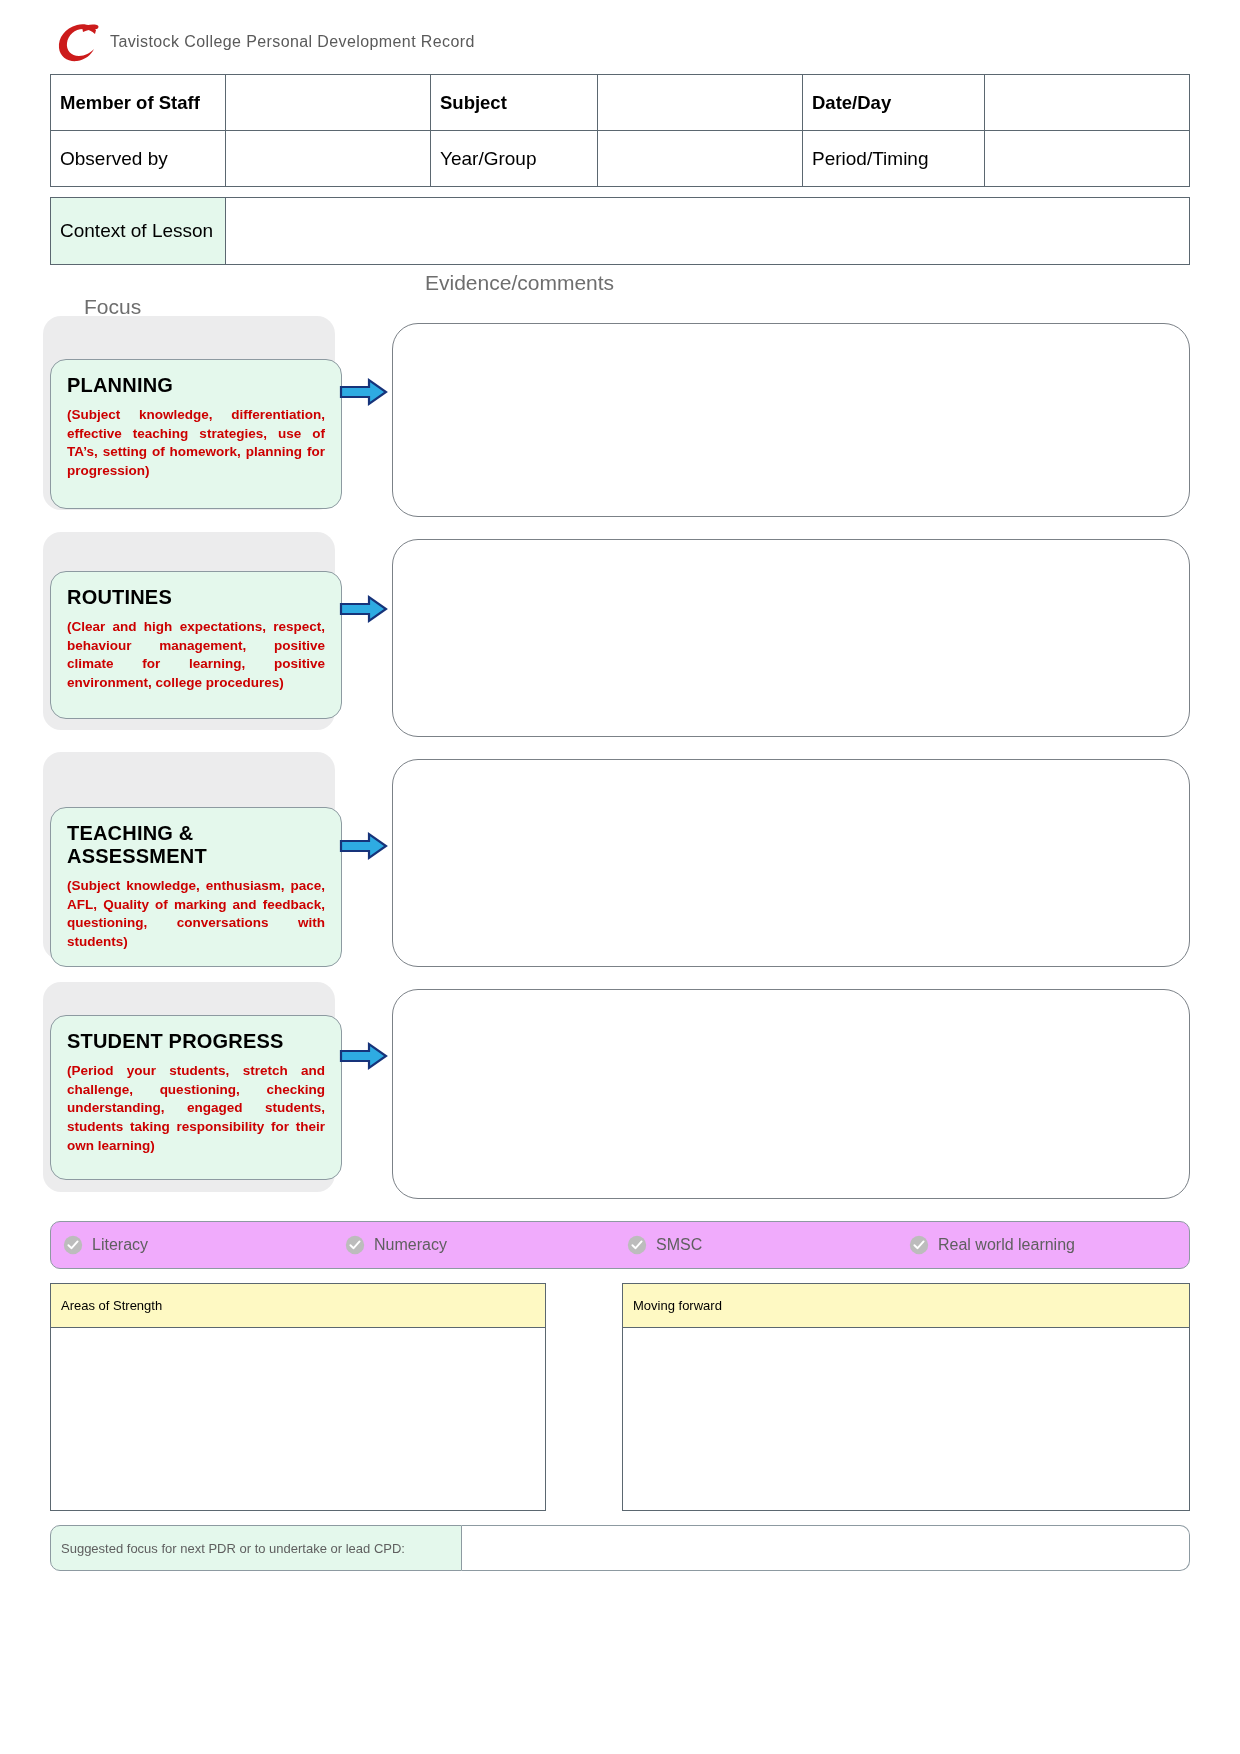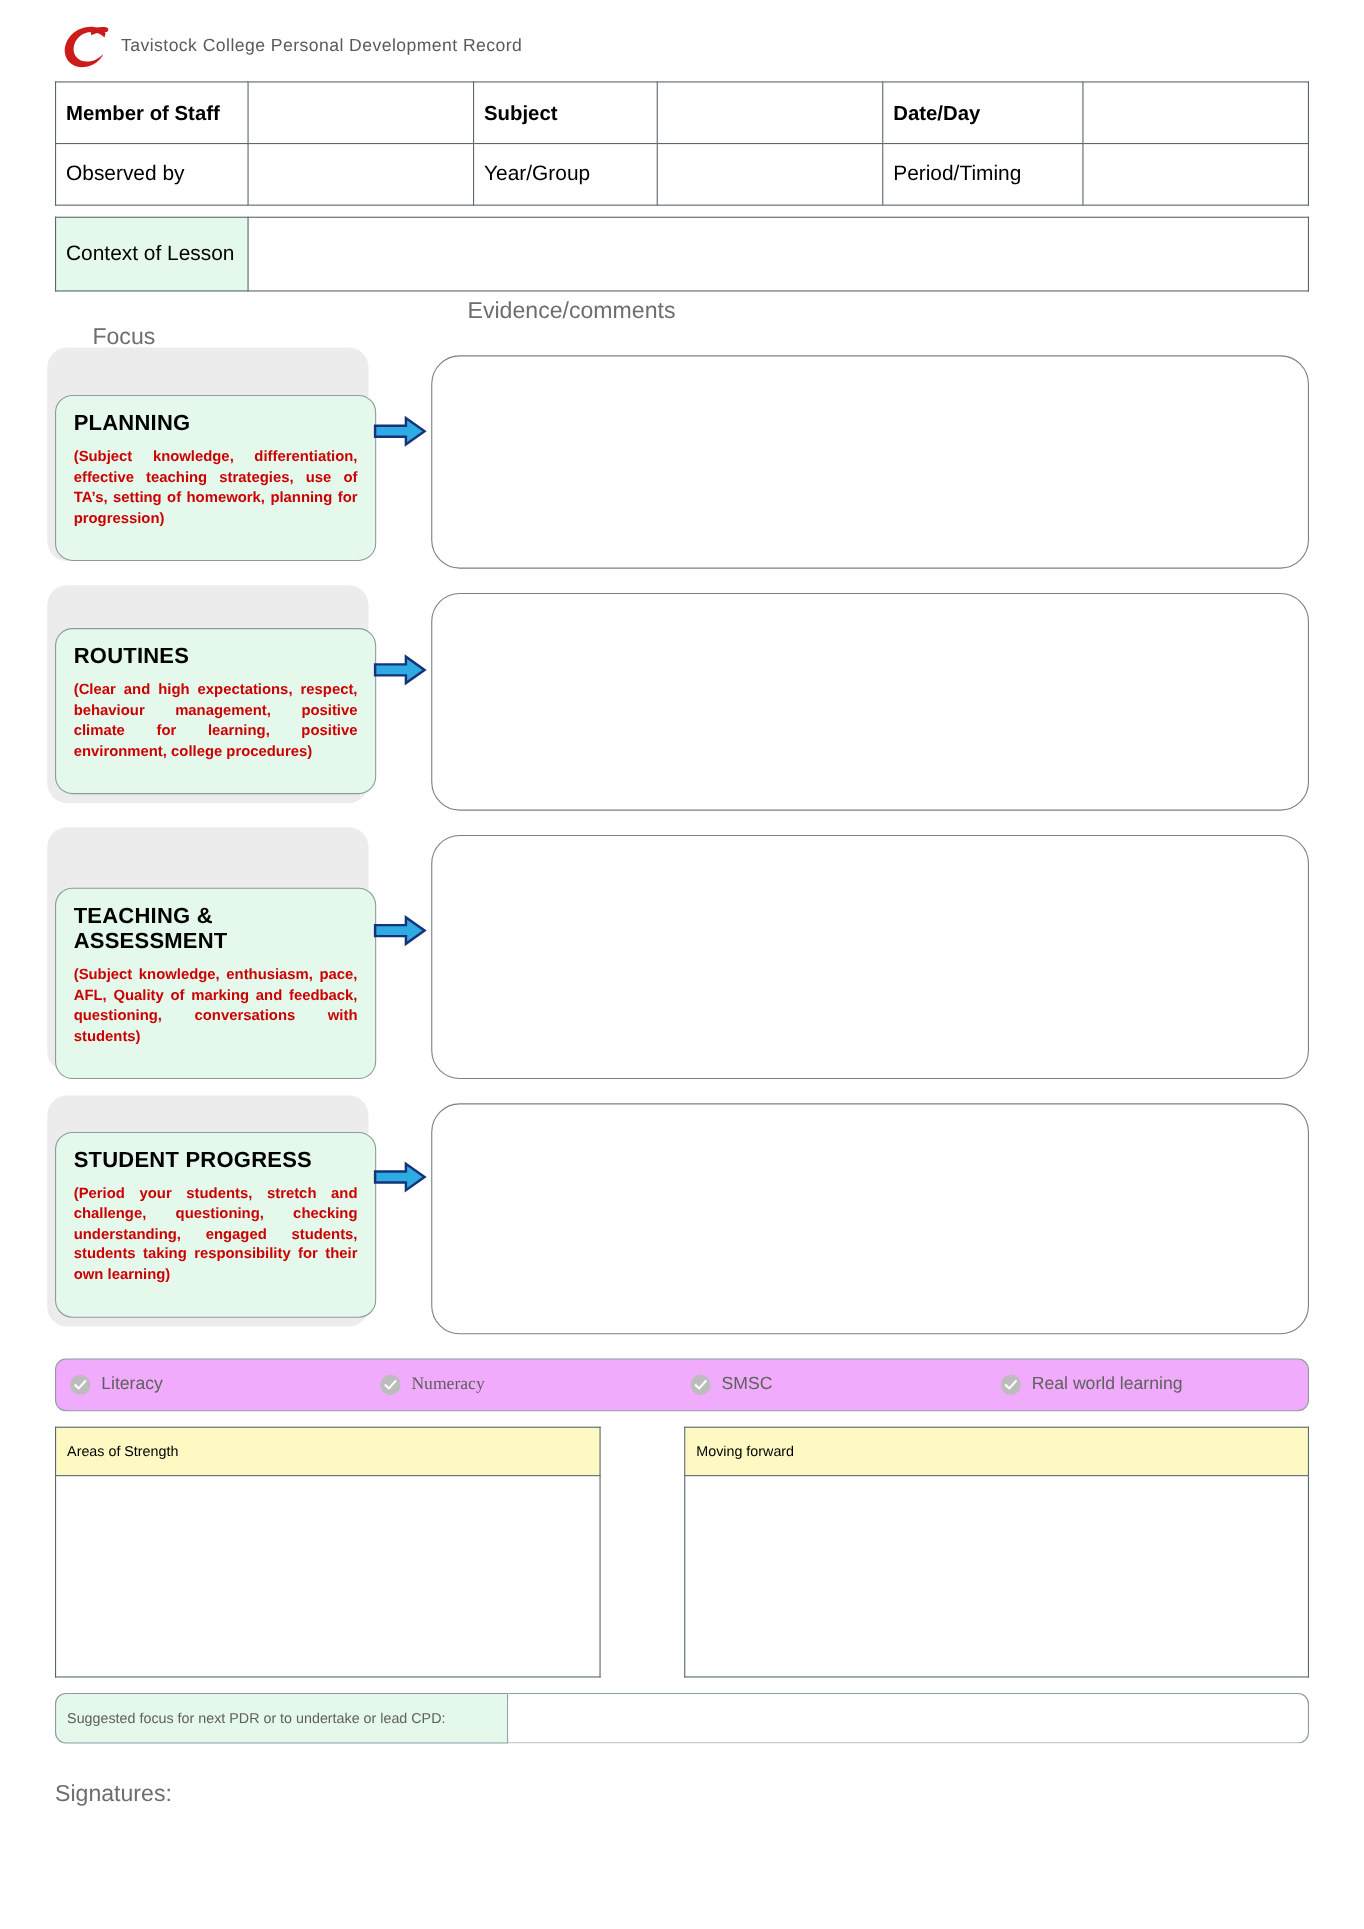--- a/index.html
+++ b/index.html
@@ -51,21 +51,21 @@
   .row { position:relative; display:flex; margin-bottom:22px; }
 
   .focus-col { position:relative; width:292px; flex:none; }
   .focus-shadow {
     position:absolute; left:-7px; top:-7px; width:292px; height:100%;
     background:#ececed; border-radius:18px;
   }
   .focus-box {
     position:relative; width:292px;
     background:#e4f8ec; border:1px solid #8d9aa1; border-radius:16px;
-    padding:14px 16px 28px 16px;
+    padding:14px 16px 14px 16px;
   }
   .focus-title { font-size:20px; font-weight:bold; letter-spacing:.2px; margin-bottom:9px; }
   .focus-desc {
     font-size:13.5px; font-weight:bold; color:#cc0000;
     line-height:1.38; text-align:justify; text-justify:inter-word;
   }
 
   .arrow-wrap { position:relative; width:50px; flex:none; }
   .arrow { position:absolute; left:-3px; }
 
@@ -95,21 +95,21 @@
   .row-progress .arrow { top:52px; }
 
   
   .checks {
     display:flex; align-items:center;
     background:#f0abfc; border:1px solid #8d9aa1; border-radius:10px;
     height:48px; margin-top:6px; margin-bottom:14px; padding:0 12px;
   }
   .check-item { display:flex; align-items:center; }
   .check-item:nth-child(1) { width:282px; }
-  .check-item:nth-child(2) { width:282px;font-family:Liberation Serif, serif; }
+  .check-item:nth-child(2) { width:282px; }
   .check-item:nth-child(3) { width:282px; }
   .check-circle { width:20px; height:20px; flex:none; margin-right:9px; }
   .check-label { font-size:16px; color:#5f5f5f; white-space:nowrap; }
 
   
   .two-col { display:flex; gap:28px; }
   table.blk { border-collapse:collapse; width:100%; table-layout:fixed; }
   table.blk td { border:1.5px solid #5b6770; }
   td.blk-head { background:#fef9c3; height:44px; padding:4px 10px; font-size:13px; vertical-align:middle; }
   td.blk-body { height:183px; background:#ffffff; }
@@ -321,15 +321,14 @@
       </tbody>
         </table>
     </div>
   </div>
 
   <div class="suggest">
     <div class="suggest-label">Suggested focus for next PDR or to undertake or lead CPD:</div>
     <div class="suggest-input"></div>
   </div>
 
-  <div class="signatures">Signatures:</div>
 
 </div>
 
 </body></html>

